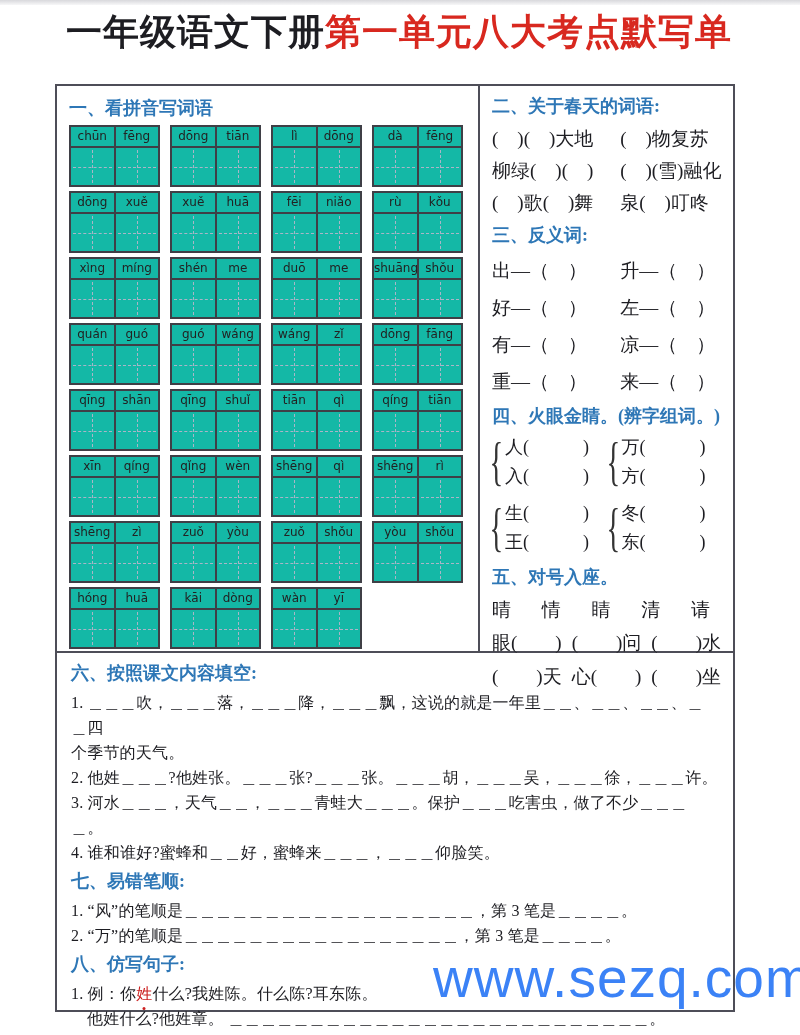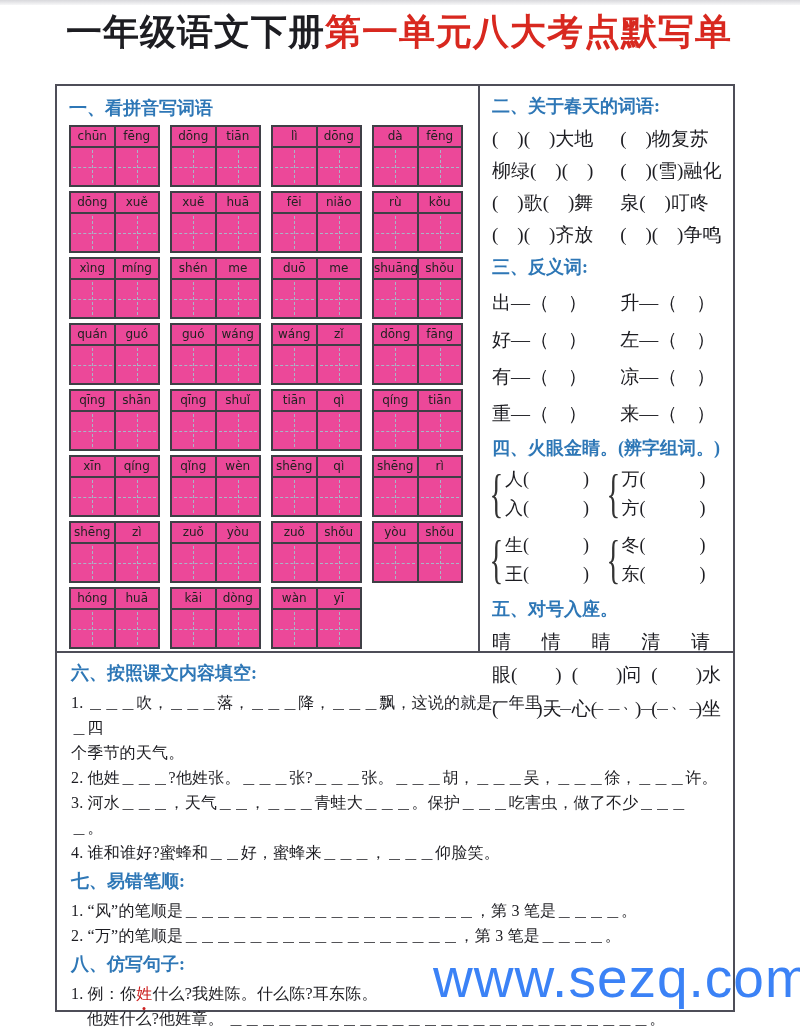--- a/index.html
+++ b/index.html
@@ -18,21 +18,21 @@
     border:2px solid #4e4e58;box-sizing:border-box;background:#fff;}
   .top-area{display:flex;height:567px;border-bottom:2px solid #4e4e58;box-sizing:border-box;}
   .left-col{width:423px;border-right:2px solid #4e4e58;box-sizing:border-box;
     padding:6px 8px 0 12px;}
   .right-col{flex:1;padding:4px 8px 0 12px;box-sizing:border-box;font-family:Liberation Serif, serif;}
   .bottom-area{padding:4px 14px 0 14px;}
   
   .sec-h{color:#2e77b6;font-weight:700;font-size:18px;margin:4px 0 5px 0;}
   
   .prow{display:flex;gap:10px;margin-bottom:4px;}
-  .pgroup{width:91px;border:2px solid #3f3f46;box-sizing:border-box;background:#ec4899;}
+  .pgroup{width:91px;border:2px solid #3f3f46;box-sizing:border-box;background:#14b8a6;}
   .phead{display:flex;height:19px;border-bottom:2px solid #3f3f46;
     font-family:"DejaVu Sans",sans-serif;font-size:12px;color:#222;}
   .ph{flex:1;text-align:center;line-height:18px;overflow:hidden;white-space:nowrap;}
   .ph:first-child{border-right:2px solid #3f3f46;}
   .pbody{display:flex;height:37px;}
   .pcell{flex:1;position:relative;}
   .pcell:first-child{border-right:2px solid #3f3f46;}
   .pcell::before{content:"";position:absolute;left:2px;right:2px;top:50%;
     border-top:1px dashed #a9b5c7;}
   .pcell::after{content:"";position:absolute;top:2px;bottom:2px;left:50%;
@@ -414,24 +414,20 @@
               <span class="c-right">(　)物复苏</span>
             </div>
             <div class="two-col">
               <span class="c-left">柳绿(　)(　)</span>
               <span class="c-right">(　)(雪)融化</span>
             </div>
             <div class="two-col">
               <span class="c-left">(　)歌(　)舞</span>
               <span class="c-right">泉(　)叮咚</span>
             </div>
-            <div class="two-col">
-              <span class="c-left">(　)(　)齐放</span>
-              <span class="c-right">(　)(　)争鸣</span>
-            </div>
           </div>
       </div>
 
       <div class="sec3">
         <div class="sec-h">三、反义词:</div>
         <div id="sec3-lines">
             <div class="two-col">
               <span class="c-left">出—（　）</span>
               <span class="c-right">升—（　）</span>
             </div>

